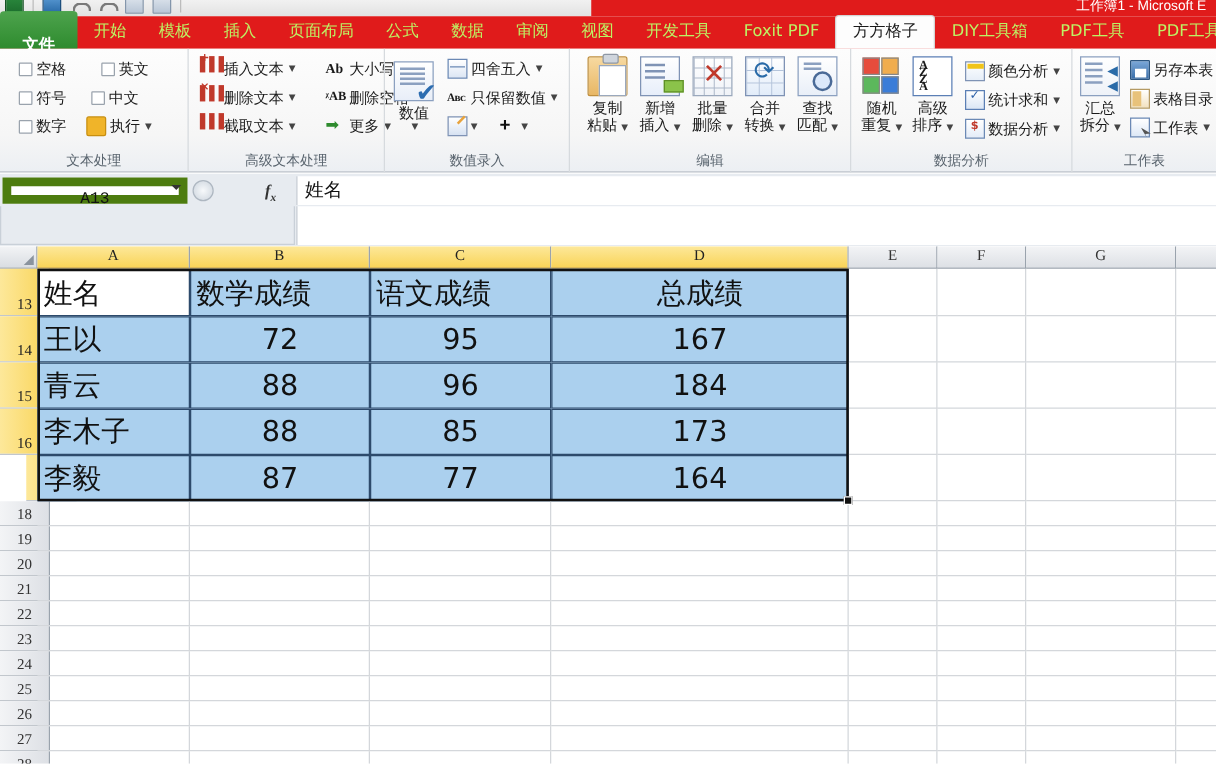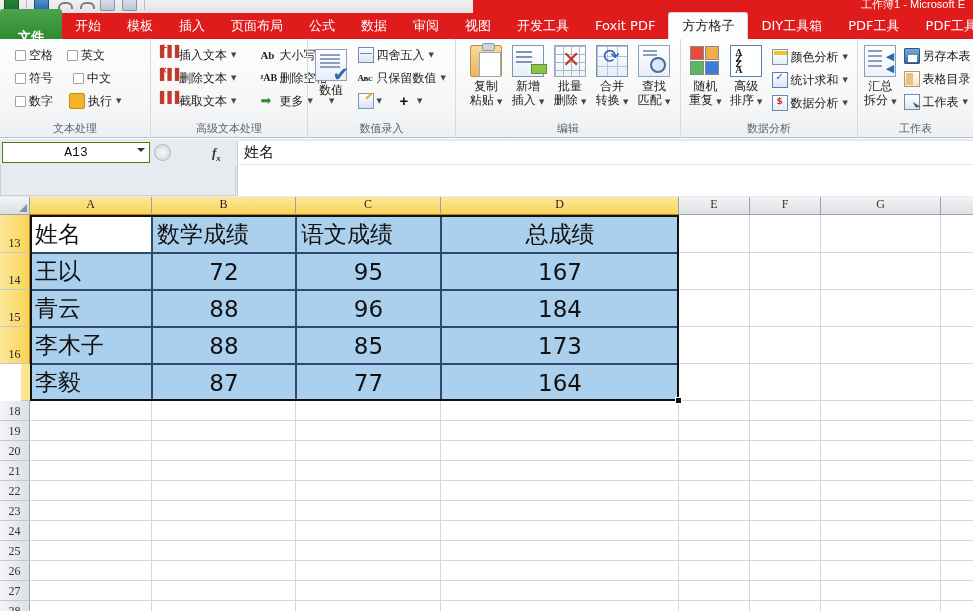--- a/index.html
+++ b/index.html
@@ -54,21 +54,21 @@
     font-size: 13px; color: #1a1a1a; white-space: nowrap;
     font-family: "DejaVu Sans", sans-serif;
     cursor: default;
   }
   .tab.file {
     background: linear-gradient(#4da34d,#2e8b2e);
     color: #fff; font-weight: bold;
     border-top-left-radius: 3px; border-top-right-radius: 3px;
     padding: 15px 18px;
   }
-  .tab.inactive { color: #ffffff; }
+  .tab.inactive { color: #bef264; }
   .tab.active {
     background: #fdfdfd;
     border: 1px solid #d4d4d4; border-bottom: none;
     border-top-left-radius: 3px; border-top-right-radius: 3px;
     height: 27px; line-height: 25px;
   }
 
   
   .ribbon {
     position: absolute; top: 39px; left: 0; width: 973px; height: 99px;
@@ -186,21 +186,21 @@
 
   .grpsep-v { width:1px; background:#d6dade; align-self:stretch; margin: 2px 4px 0 4px; }
 
   
   .fbar-zone {
     position: absolute; top: 139px; left: 0; width: 973px; height: 58px;
     background: #e7ebf0;
   }
   .namebox {
     position: absolute; left: 2px; top: 3px; width: 148px; height: 21px;
-    background: #fff; border: 1px solid #4d7c0f;
+    background: #fff; border: 7px solid #4d7c0f;
     font: 13px "Liberation Mono", monospace; color: #111;
     text-align: center; line-height: 20px;
   }
   .namebox-arrow {
     position: absolute; left: 137px; top: 9px; width: 0; height: 0;
     border-left: 4px solid transparent; border-right: 4px solid transparent;
     border-top: 4px solid #333;
   }
   .fx-grip {
     position: absolute; left: 154px; top: 5px; width: 17px; height: 17px;
@@ -247,21 +247,21 @@
     background: linear-gradient(#f3f4f6,#dde0e5);
     border-right: 1px solid #9aa3ad; border-bottom: 1px solid #9aa3ad;
   }
   .colhdr.sel {
     background: linear-gradient(#fde89a,#f9d458);
     border-bottom: 1px solid #b8860b; color: #222;
   }
 
   .rowhdr-col { position: absolute; left: 0; top: 18px; width: 30px; }
   .rowhdr {
-    width: 30px; text-align: right;
+    width: 40px; text-align: right;
     font: 12px "Liberation Serif", serif; color: #333;
     background: linear-gradient(90deg,#f3f4f6,#dde0e5);
     border-right: 1px solid #9aa3ad; border-bottom: 1px solid #c2c7cd;
     display: flex; align-items: flex-end; justify-content: center;
     padding-bottom: 1px;
   }
   .rowhdr.sel {
     background: linear-gradient(90deg,#fde89a,#f9d458);
     border-right: 1px solid #b8860b; color: #222;
   }
@@ -332,21 +332,21 @@
         <div class="tab inactive">PDF工具集</div>
       </div>
   </div>
 
   <div class="ribbon">
     <div class="groups">
 
       <div class="group" style="width:150px">
         <div class="group-body" style="padding-left:6px">
           <div class="ctrlcol">
-            <div style="display:flex;gap:6px">
+            <div style="display:flex;gap:20px">
               <div class="ctrl">
                 <span class="cbox"></span>
                 <span class="cap">空格</span>
               </div>
               <div class="ctrl">
                 <span class="cbox"></span>
                 <span class="cap">英文</span>
               </div>
             </div>
             <div style="display:flex;gap:12px">

